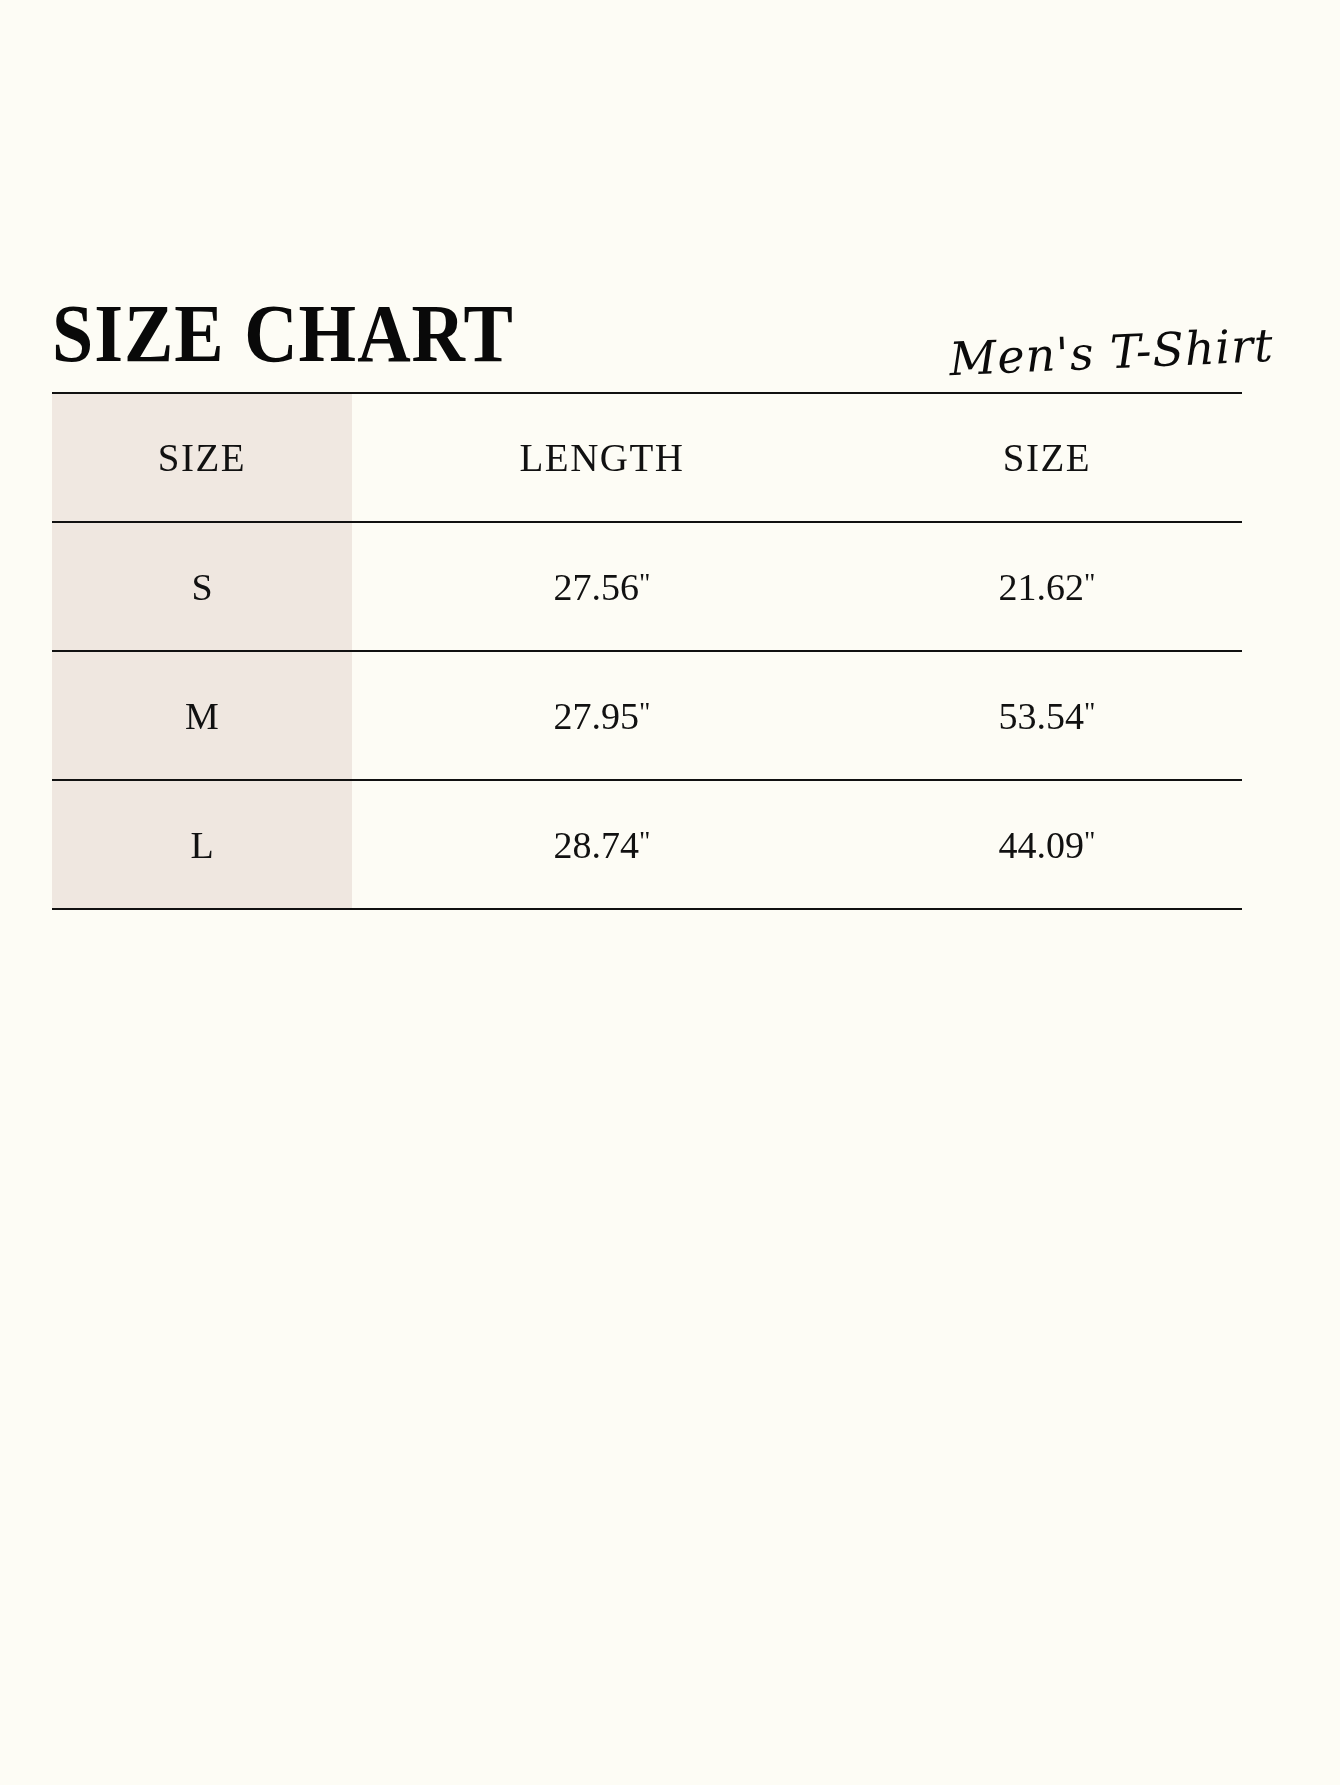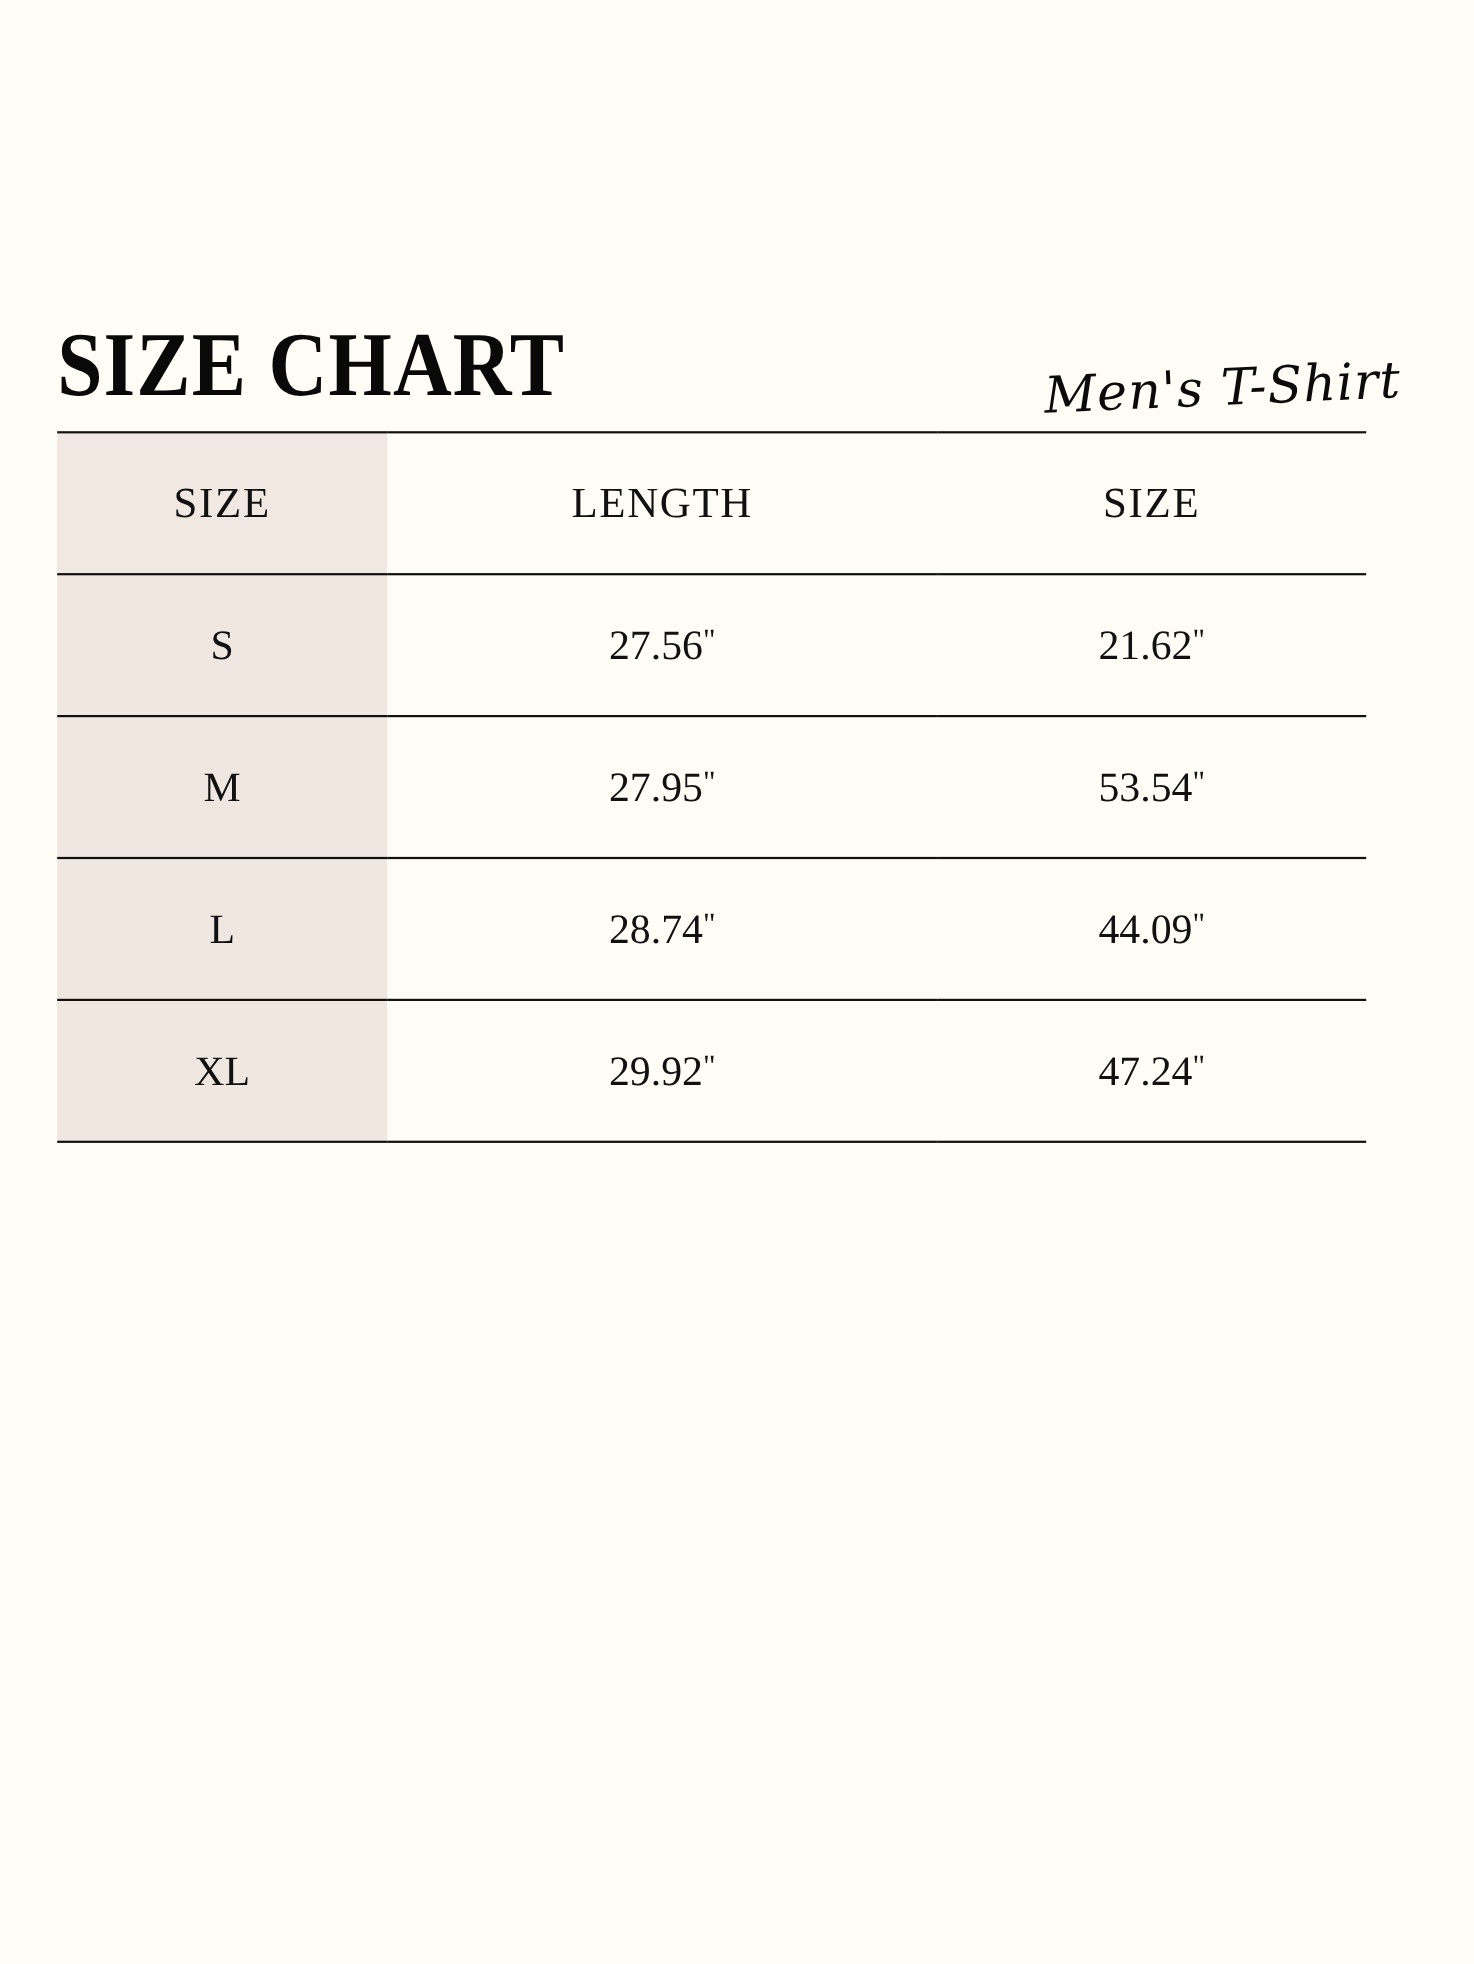--- a/index.html
+++ b/index.html
@@ -144,22 +144,17 @@
         <tr>
           <td class="size-cell">M</td>
           <td class="val-cell"><span>27.95</span><span class="inch">"</span></td>
           <td class="val-cell"><span>53.54</span><span class="inch">"</span></td>
         </tr>
         <tr>
           <td class="size-cell">L</td>
           <td class="val-cell"><span>28.74</span><span class="inch">"</span></td>
           <td class="val-cell"><span>44.09</span><span class="inch">"</span></td>
         </tr>
-        <tr>
-          <td class="size-cell">XL</td>
-          <td class="val-cell"><span>29.92</span><span class="inch">"</span></td>
-          <td class="val-cell"><span>47.24</span><span class="inch">"</span></td>
-        </tr>
       </tbody>
     </table>
 
   </div>
 </div>
 
 </body></html>

